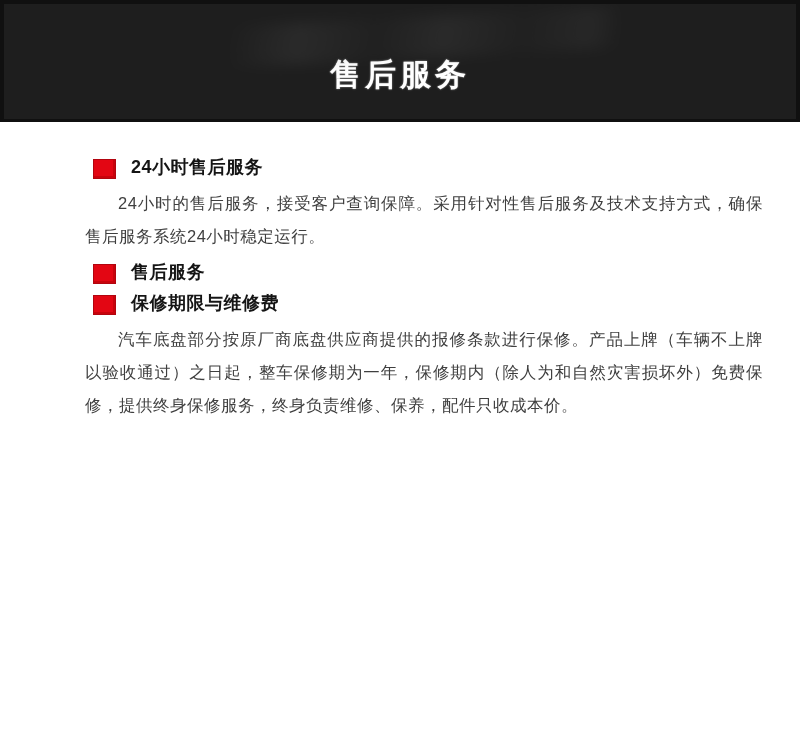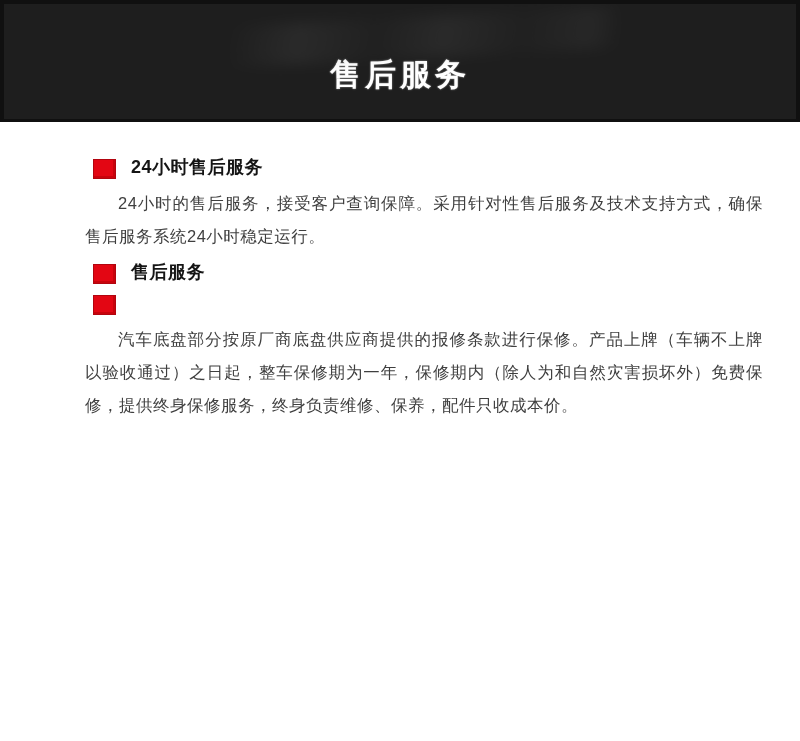--- a/index.html
+++ b/index.html
@@ -106,18 +106,19 @@
         <span class="heading-text">售后服务</span>
       </div>
     </div>
 
     <div class="section">
     </div>
 
     <div class="section">
       <div class="section-heading">
         <span class="bullet"></span>
+        <span class="heading-text">保修期限与维修费</span>
       </div>
       <p class="para">汽车底盘部分按原厂商底盘供应商提供的报修条款进行保修。产品上牌（车辆不上牌以验收通过）之日起，整车保修期为一年，保修期内（除人为和自然灾害损坏外）免费保修，提供终身保修服务，终身负责维修、保养，配件只收成本价。</p>
     </div>
 
   </div>
 </div>
 
 </body></html>

